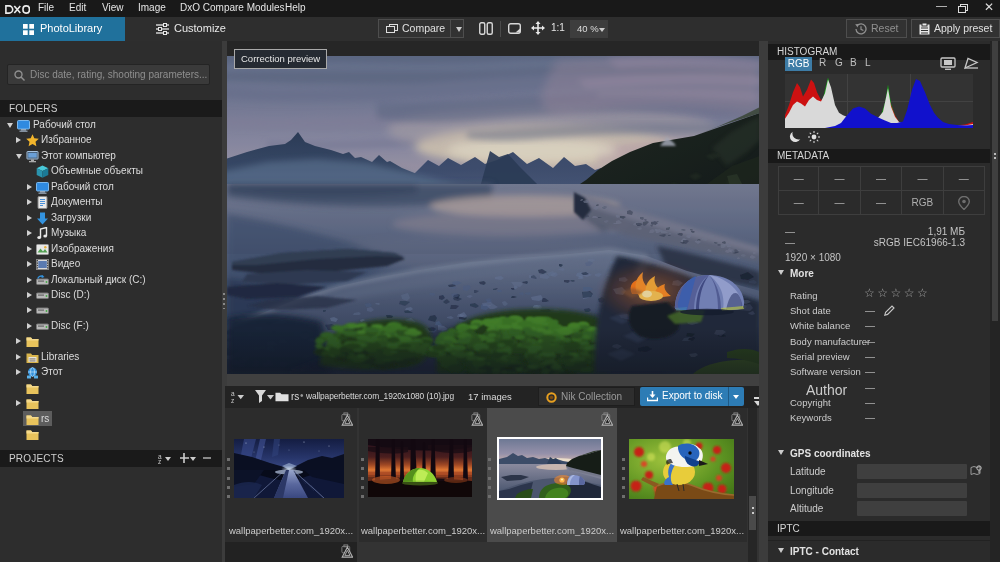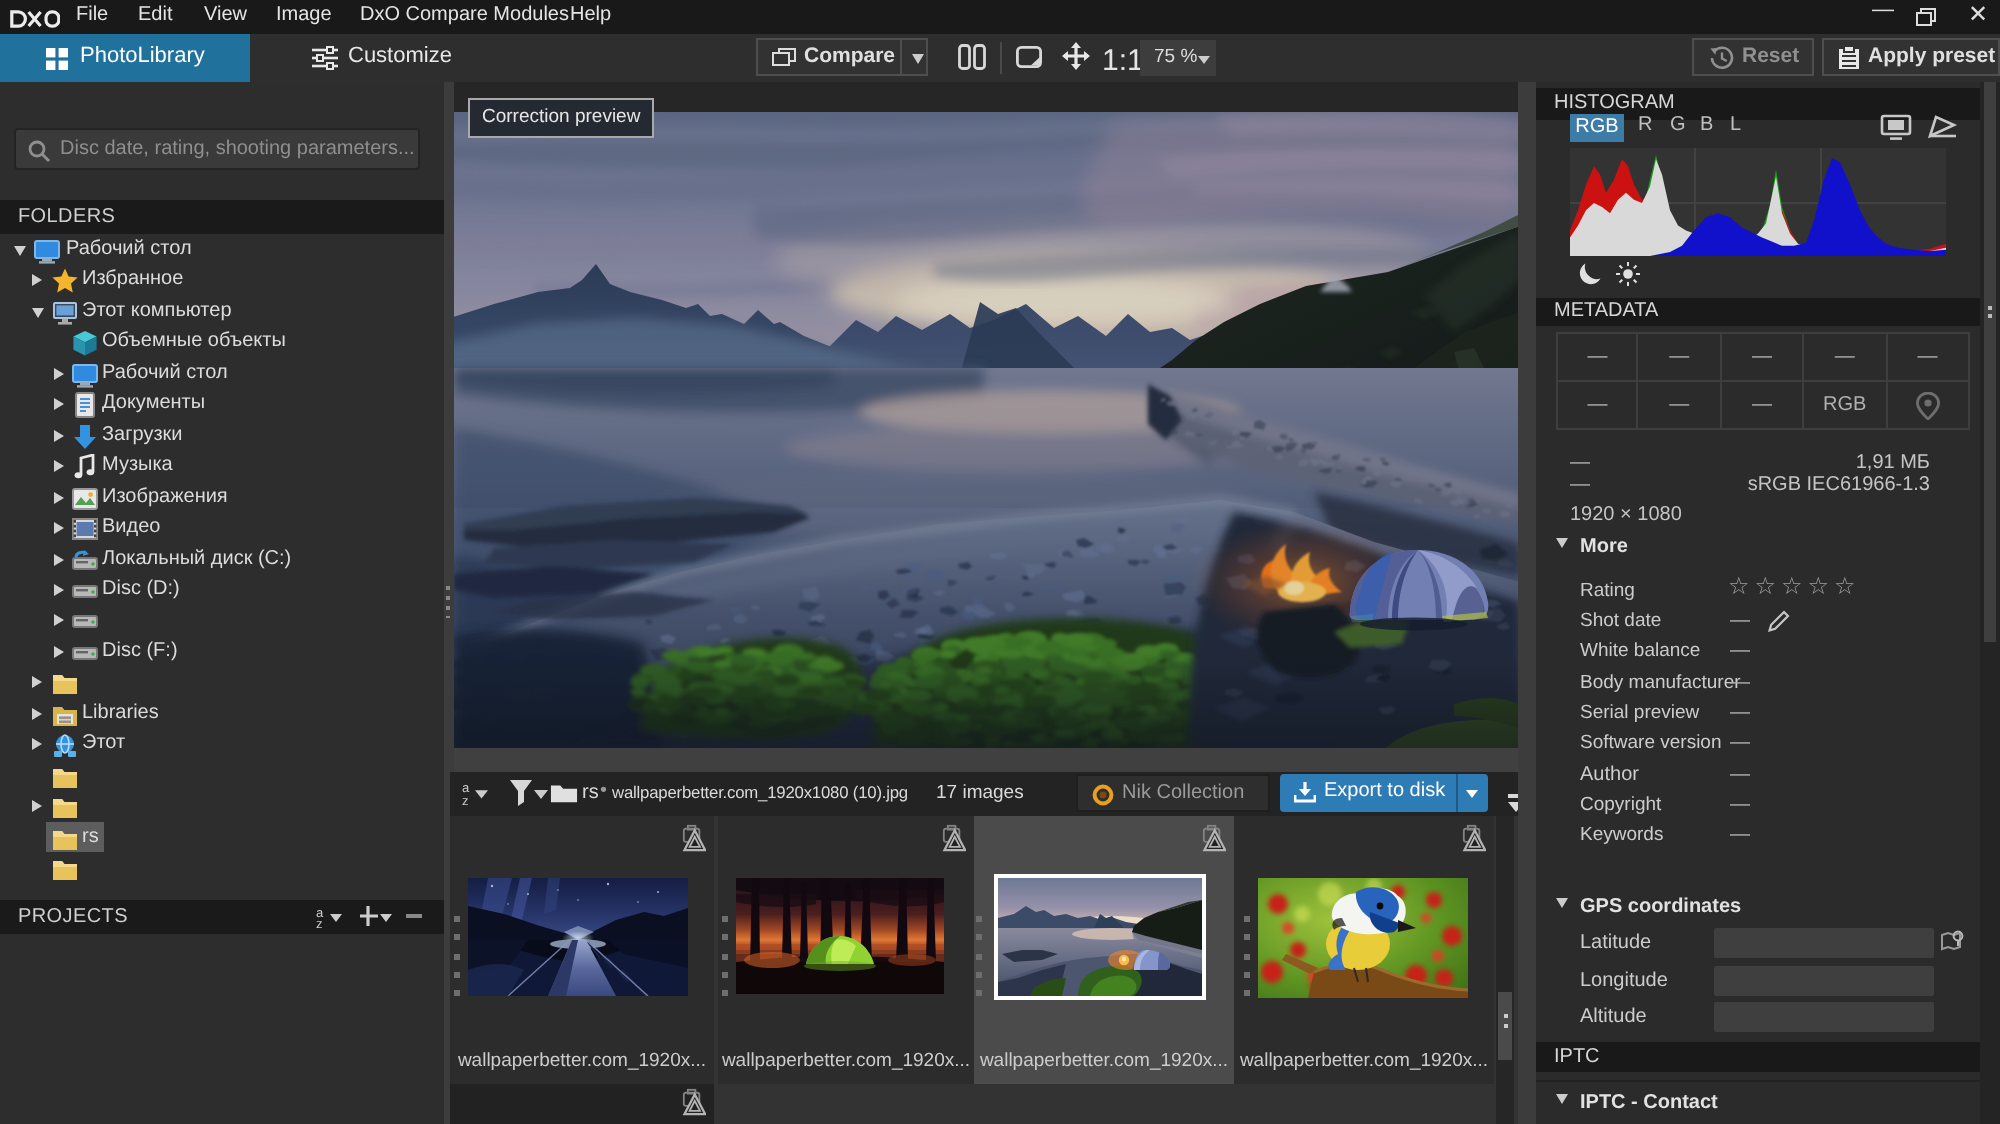--- a/index.html
+++ b/index.html
@@ -9,21 +9,21 @@
 #stage { position:relative; width:1000px; height:562px; }
 #titlebar { position:absolute; left:0; top:0; width:1000px; height:17px; background:#191919;
   color:#e4e4e4; font-size:10px; }
 #titlebar .mi { position:absolute; top:2px; }
 #winbtns span { position:absolute; color:#ddd; font-size:11px; }
 #toolbar { position:absolute; left:0; top:17px; width:1000px; height:24px; background:#2e2e2e; }
 #tabPL { position:absolute; left:0; top:0; width:125px; height:24px; background:#20719c;
   color:#fff; font-size:11px; }
 #tabCZ { position:absolute; left:148px; top:0; height:24px; color:#e8e8e8; font-size:11px; }
 .tbtn { position:absolute; top:2px; height:19px; border:1px solid #4e4e4e; background:#323232;
-  color:#e0e0e0; font-size:10.5px;font-weight:bold; }
+  color:#e0e0e0; font-size:10.5px; }
 #leftpanel { position:absolute; left:0; top:41px; width:222px; height:521px; background:#2d2d2d; }
 .hdrbar { position:relative; background:#1a1a1a; color:#cfcfcf; font-size:10px;
   height:17px; line-height:17px; padding-left:9px; letter-spacing:.2px; }
 #searchbox { position:absolute; left:7px; top:23px; width:203px; height:21px; background:#3a3a3a;
   border:1px solid #242424; border-radius:2px; color:#8f8f8f; font-size:10px; line-height:19px; white-space:nowrap; overflow:hidden; }
 #tree { position:absolute; left:0; top:0; width:222px; }
 .trow { position:absolute; height:15px; width:222px; font-size:10px; color:#dcdcdc; }
 .trow .ar { position:absolute; top:3.5px; width:0; height:0; }
 .arr { border-left:5px solid #d0d0d0; border-top:3.5px solid transparent; border-bottom:3.5px solid transparent; }
 .ard { border-top:5px solid #d0d0d0; border-left:3.5px solid transparent; border-right:3.5px solid transparent; top:5px !important; }
@@ -117,23 +117,23 @@
     <rect x="8.25" y="0.75" width="5" height="11.5" rx="1.5" fill="none" stroke="#d8d8d8" stroke-width="1.4"></rect>
   </svg>
   <div class="abs" style="left:500px;top:4px;width:1px;height:16px;background:#4a4a4a"></div>
   <svg class="abs" style="left:508px;top:6px" width="13" height="11" viewBox="0 0 13 11">
     <rect x="0.7" y="0.7" width="11.6" height="9.6" rx="2" fill="none" stroke="#d8d8d8" stroke-width="1.4"></rect>
     <path d="M7.5,9.6 L12,5.5 L12,9.6 Z" fill="#d8d8d8"></path>
   </svg>
   <svg class="abs" style="left:531px;top:4px" width="14" height="14" viewBox="0 0 14 14">
     <path d="M7,0 L9.5,3 L7.8,3 L7.8,6.2 L11,6.2 L11,4.5 L14,7 L11,9.5 L11,7.8 L7.8,7.8 L7.8,11 L9.5,11 L7,14 L4.5,11 L6.2,11 L6.2,7.8 L3,7.8 L3,9.5 L0,7 L3,4.5 L3,6.2 L6.2,6.2 L6.2,3 L4.5,3 Z" fill="#e8e8e8"></path>
   </svg>
-  <span class="abs" style="left:551px;top:5px;color:#e4e4e4;font-size:15px;font-weight:normal">1:1</span>
+  <span class="abs" style="left:551px;top:5px;color:#e4e4e4;font-size:10px;font-weight:normal">1:1</span>
   <div class="abs" style="left:570px;top:3px;width:38px;height:18px;background:#3d3d3d;color:#ddd;font-size:10px">
-    <span class="abs" style="left:7px;top:3px;font-size:9.5px">75 %</span>
+    <span class="abs" style="left:7px;top:3px;font-size:9.5px">40 %</span>
   </div>
   <div class="abs" style="left:599px;top:11px;width:0;height:0;border-top:4.5px solid #ccc;border-left:3.2px solid transparent;border-right:3.2px solid transparent"></div>
   <div class="tbtn" style="left:846px;width:61px;color:#909090">
     <svg class="abs" style="left:8px;top:3px" width="12" height="12" viewBox="0 0 12 12">
       <path d="M2.2,2.6 A5,5 0 1 1 1,6" fill="none" stroke="#909090" stroke-width="1.3"></path>
       <path d="M0.2,1.2 L3.6,1 L2.6,4.4 Z" fill="#909090"></path>
       <path d="M6,3.2 L6,6.3 L8.4,7.5" fill="none" stroke="#909090" stroke-width="1.2"></path>
     </svg>
     <span class="abs" style="left:24px;top:2px">Reset</span>
   </div>
@@ -2372,21 +2372,21 @@
         <path d="M0.8,10.2 L1.6,7.4 L8,1 L10,3 L3.6,9.4 Z" fill="none" stroke="#c8c8c8" stroke-width="1.1"></path>
       </svg>
       <span class="abs" style="left:22px;top:279px;color:#cccccc;font-size:9.5px">White balance</span>
       <span class="abs" style="left:97px;top:279px;color:#b0b0b0">—</span>
       <span class="abs" style="left:22px;top:295px;color:#cccccc;font-size:9.5px">Body manufacturer</span>
       <span class="abs" style="left:97px;top:295px;color:#b0b0b0">—</span>
       <span class="abs" style="left:22px;top:310px;color:#cccccc;font-size:9.5px">Serial preview</span>
       <span class="abs" style="left:97px;top:310px;color:#b0b0b0">—</span>
       <span class="abs" style="left:22px;top:325px;color:#cccccc;font-size:9.5px">Software version</span>
       <span class="abs" style="left:97px;top:325px;color:#b0b0b0">—</span>
-      <span class="abs" style="left:22px;top:341px;color:#cccccc;font-size:10px">Author</span>
+      <span class="abs" style="left:38px;top:341px;color:#cccccc;font-size:14px">Author</span>
       <span class="abs" style="left:97px;top:341px;color:#b0b0b0">—</span>
       <span class="abs" style="left:22px;top:356px;color:#cccccc;font-size:9.5px">Copyright</span>
       <span class="abs" style="left:97px;top:356px;color:#b0b0b0">—</span>
       <span class="abs" style="left:22px;top:371px;color:#cccccc;font-size:9.5px">Keywords</span>
       <span class="abs" style="left:97px;top:371px;color:#b0b0b0">—</span>
 <div class="abs sect" style="left:10px;top:407px"><span style="display:inline-block;width:0;height:0;border-top:5px solid #ccc;border-left:3.5px solid transparent;border-right:3.5px solid transparent;margin-right:6px;vertical-align:2px"></span>GPS coordinates</div>
 <span class="abs" style="left:22px;top:425px;color:#cccccc">Latitude</span>
       <div class="ginput" style="top:423px"></div>
       <span class="abs" style="left:22px;top:444px;color:#cccccc">Longitude</span>
       <div class="ginput" style="top:442px"></div>

